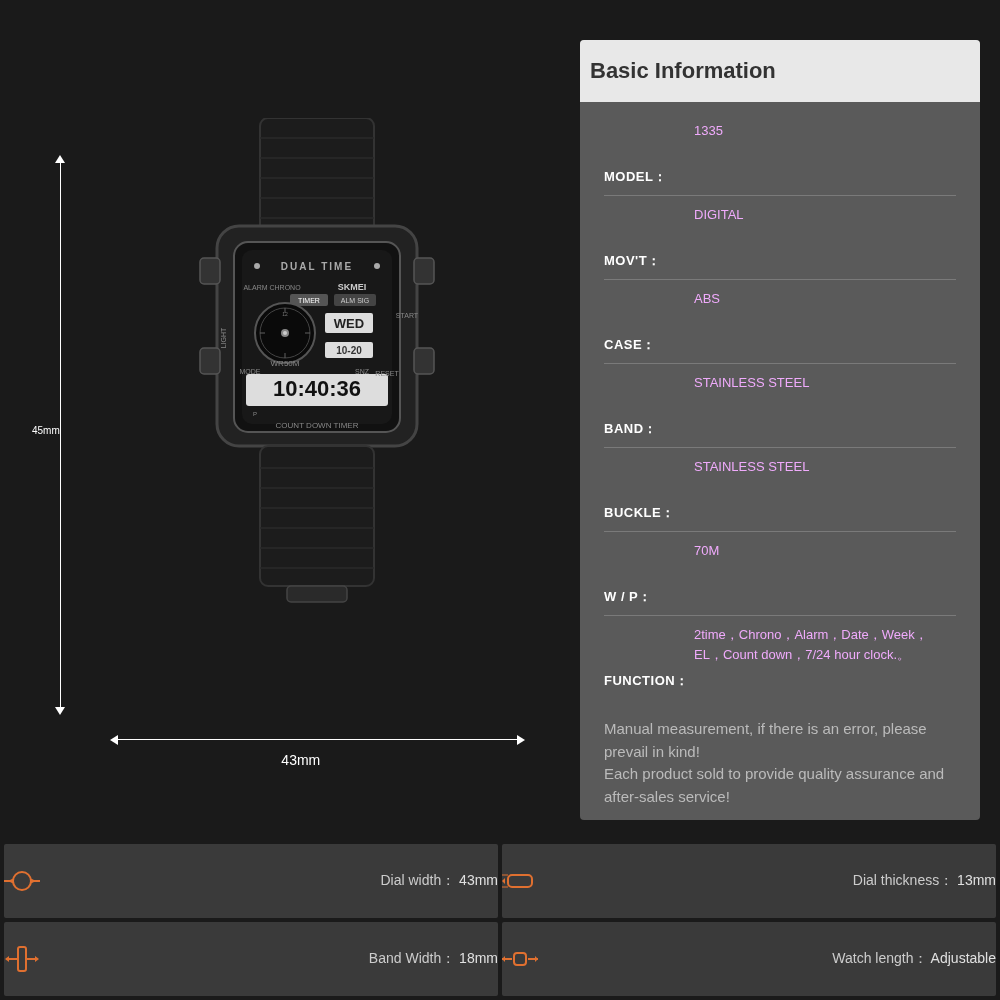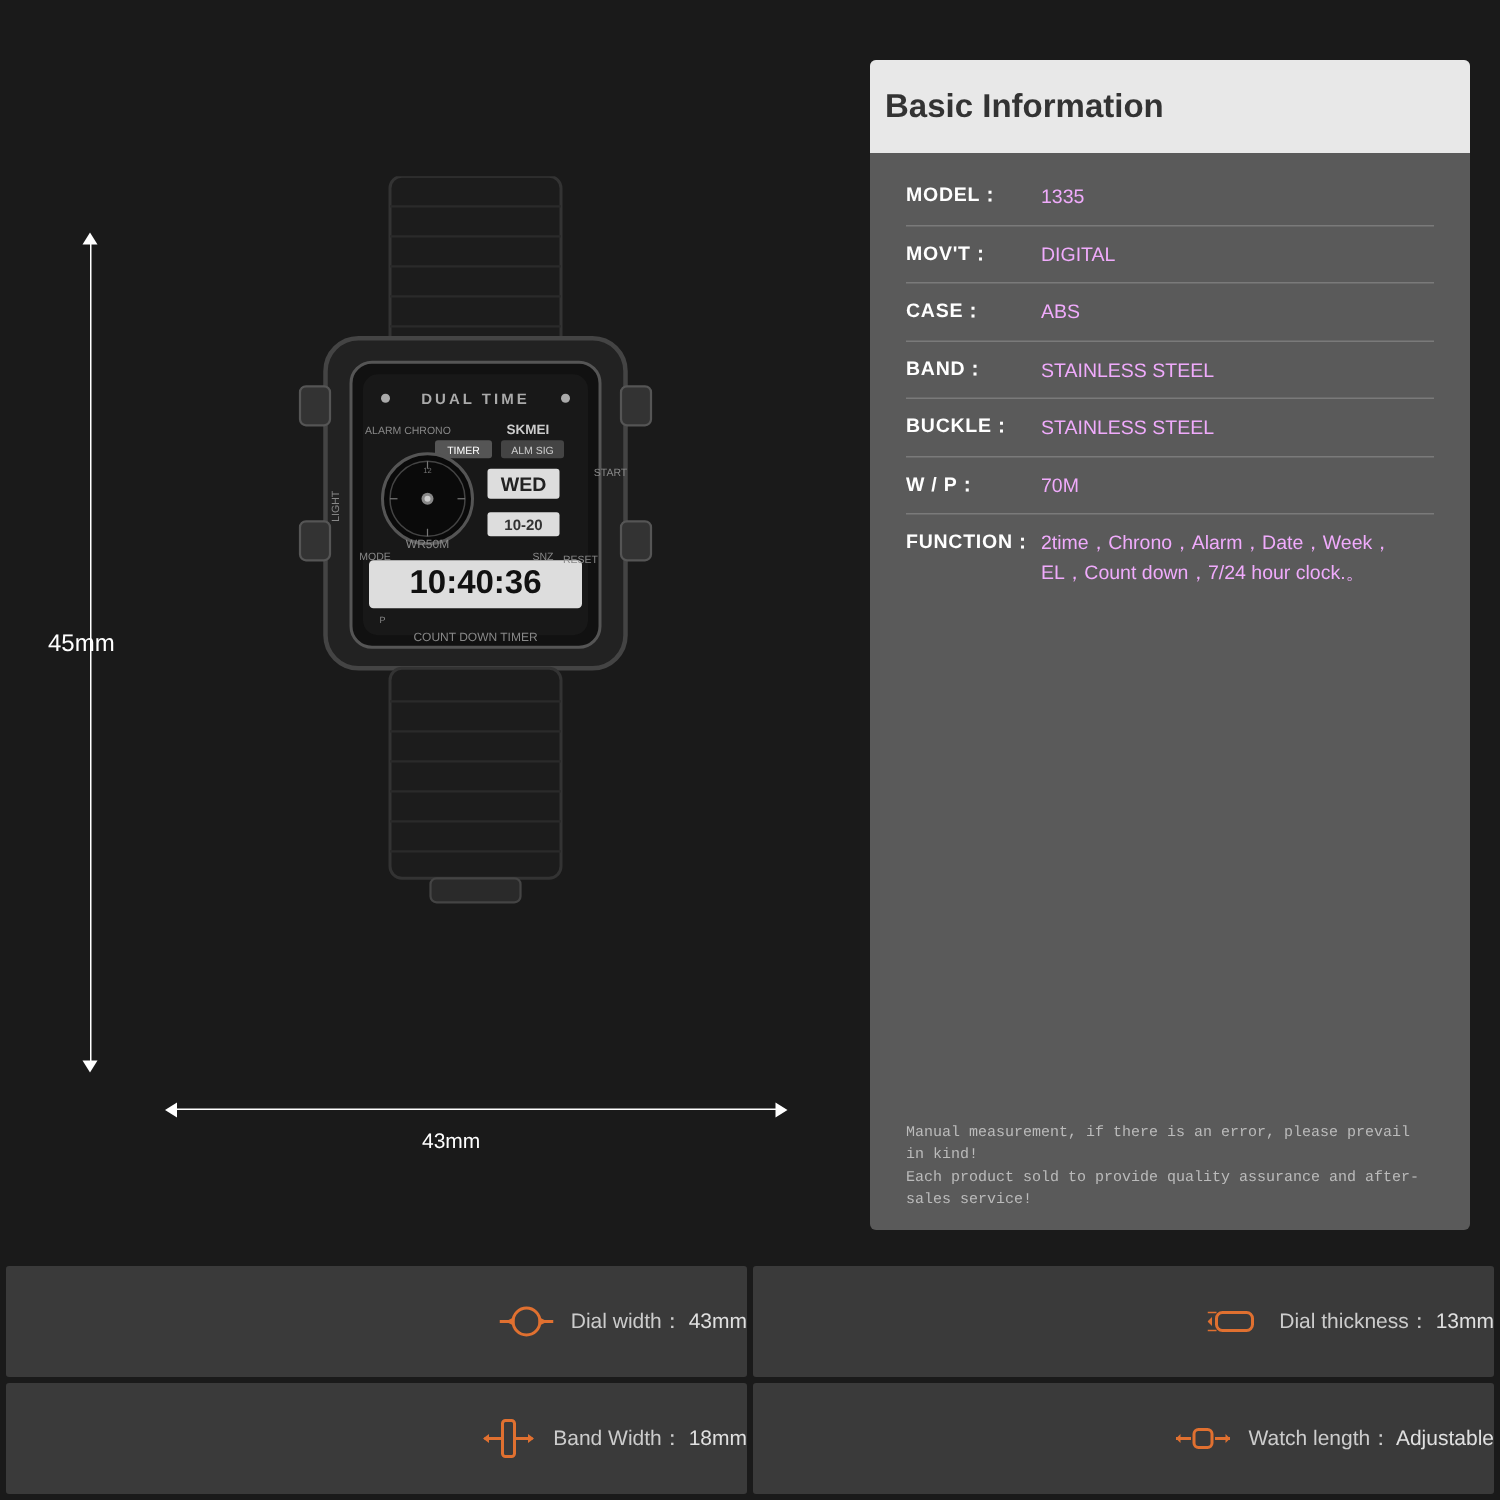--- a/index.html
+++ b/index.html
@@ -96,53 +96,53 @@
     .info-row:last-child {
       border-bottom: none;
     }
 
     .info-label {
       font-weight: bold;
       color: #fff;
       font-size: 13px;
       min-width: 90px;
       letter-spacing: 0.5px;
+      margin-top: 47px;
     }
 
     .info-value {
       color: #f0abfc;
       font-size: 13px;
       flex: 1;
       line-height: 1.5;
     }
 
     .info-note {
       padding: 8px 24px 12px;
       color: #bbb;
-      font-size: 10px;
+      font-size: 15px;
       line-height: 1.5;
-      font-family: Liberation Mono, monospace;
     }
 
     
     .bottom-specs {
       display: grid;
       grid-template-columns: 1fr 1fr;
       grid-template-rows: 1fr 1fr;
       gap: 4px;
       padding: 4px;
       background: #1a1a1a;
       height: 160px;
     }
 
     .spec-cell {
       background: #3a3a3a;
       display: flex;
       align-items: center;
-      justify-content: flex-end;
+      justify-content: space-between;
       gap: 12px;
       border-radius: 2px;
     }
 
     .spec-icon {
       color: #e07030;
       font-size: 22px;
       display: flex;
       align-items: center;
     }
@@ -242,21 +242,21 @@
     <div class="watch-area">
 
       <div class="arrow-line-v"></div>
       <div class="arrow-top"></div>
       <div class="arrow-bottom"></div>
 
       <div class="arrow-line-h"></div>
       <div class="arrow-left"></div>
       <div class="arrow-right"></div>
 
-      <div class="dim-label-45" style="position:absolute; left:12px; top:50%; transform:translateY(-50%); color:#fff; font-size:16px;">45mm</div>
+      <div class="dim-label-45" style="position:absolute; left:12px; top:50%; transform:translateY(-50%); color:#fff; font-size:10px;">45mm</div>
 
       <div class="dim-label-43" style="position:absolute; bottom:62px; left:52%; transform:translateX(-50%); color:#fff; font-size:14px;">43mm</div>
 
       <div class="watch-svg-wrapper">
         <svg width="350" height="620" viewBox="0 0 350 620" xmlns="http://www.w3.org/2000/svg">
 
           <rect x="118" y="0" width="114" height="120" rx="8" fill="#1c1c1c" stroke="#333" stroke-width="2"></rect>
 
           <line x1="118" y1="20" x2="232" y2="20" stroke="#2a2a2a" stroke-width="1.5"></line>
           <line x1="118" y1="40" x2="232" y2="40" stroke="#2a2a2a" stroke-width="1.5"></line>

